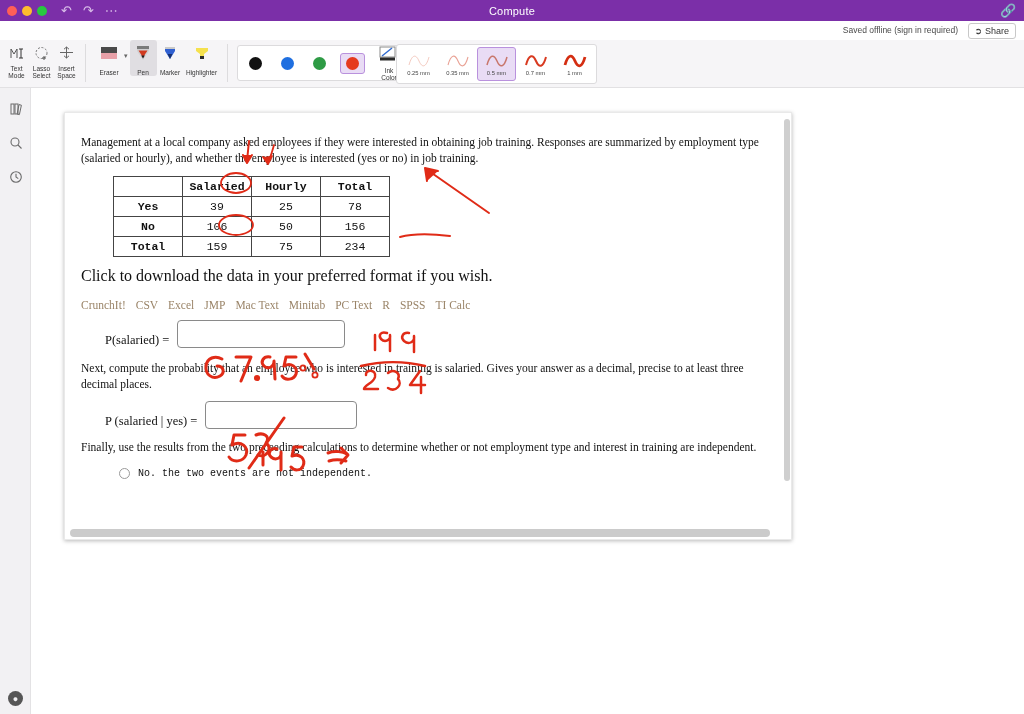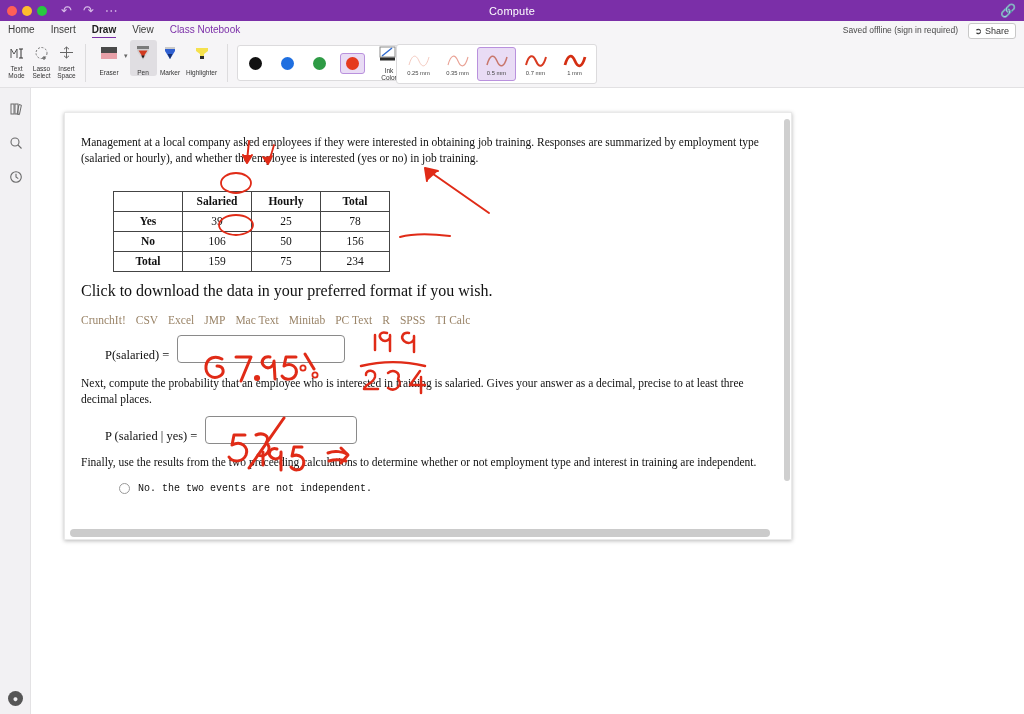--- a/index.html
+++ b/index.html
@@ -132,21 +132,21 @@
   }
   .page-inner { position:absolute; left:0; top:0; width:728px; height:428px; }
 
   .doc { position:absolute; left:16px; top:21px; width:690px;
          font-family:"Liberation Serif", serif; color:#111; }
 
   .para { font-size:11.5px; line-height:1.42; text-align:left; }
   .para.indent { margin-left:7px; }
 
   table.data {
-    border-collapse:collapse; margin:24px 0 0 32px; font-family:Liberation Serif, serif;
+    border-collapse:collapse; margin:9px 0 0 32px; font-family:Liberation Mono, monospace;
   }
   table.data td, table.data th {
     border:1px solid #444; font-size:11.5px; text-align:center;
     padding:3px 0; width:69px; height:20px;
   }
   table.data th { font-weight:bold; }
   table.data td.rowhdr { font-weight:bold; width:58px; }
 
   .dl-note { font-size:16px; margin-top:10px; }
   .dl-links { margin-top:14px; font-size:11.5px; color:#9a8468; }
@@ -192,27 +192,20 @@
     </div>
     <div class="tb-icons">
       <span class="tb-ic">↶</span>
       <span class="tb-ic">↷</span>
       <span class="tb-ic">⋯</span>
     </div>
     <div class="tb-title">Compute</div>
     <div class="tb-right">🔗</div>
   </div>
 
-  <div class="ribbon-tabs">
-    <div class="rtab home">Home</div>
-    <div class="rtab">Insert</div>
-    <div class="rtab active">Draw</div>
-    <div class="rtab">View</div>
-    <div class="rtab purple">Class Notebook</div>
-  </div>
   <div class="ribbon-status">Saved offline (sign in required)</div>
   <div class="share-btn">
     <span>➲</span>
     <span>Share</span>
   </div>
 
   <div class="ribbon">
 
     <div class="rgroup" style="left:4px;">
       <div class="tool">

